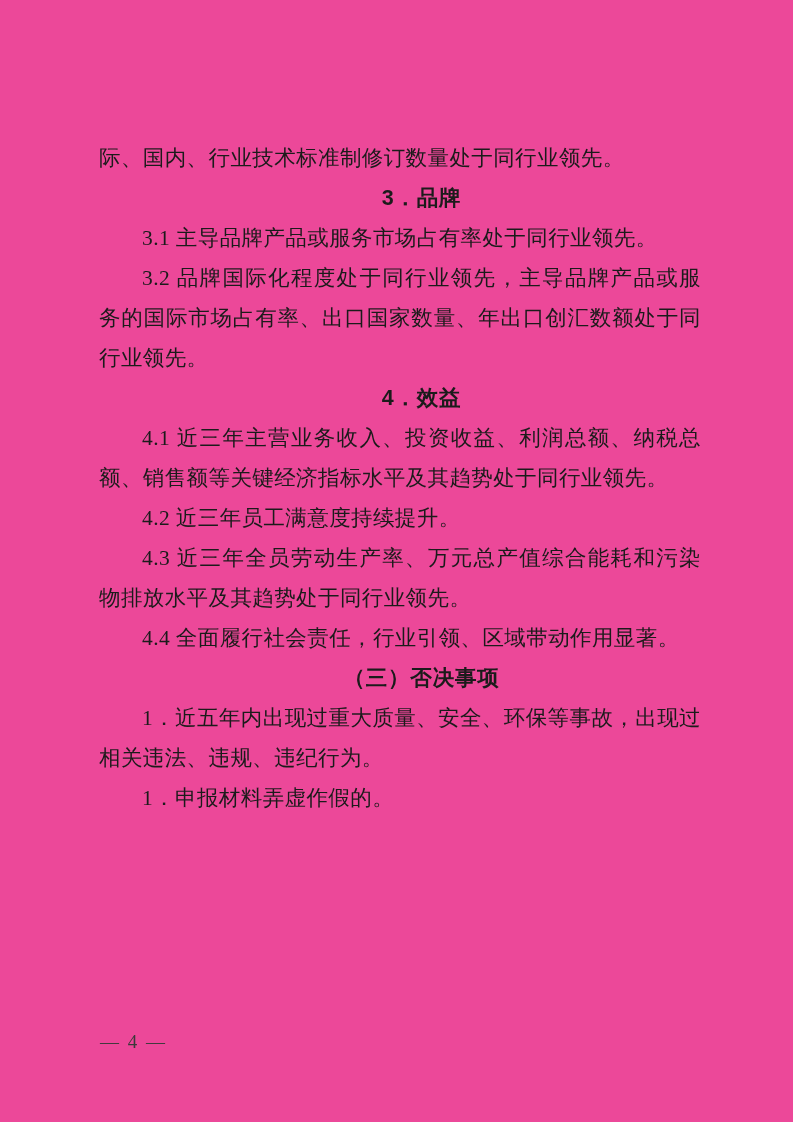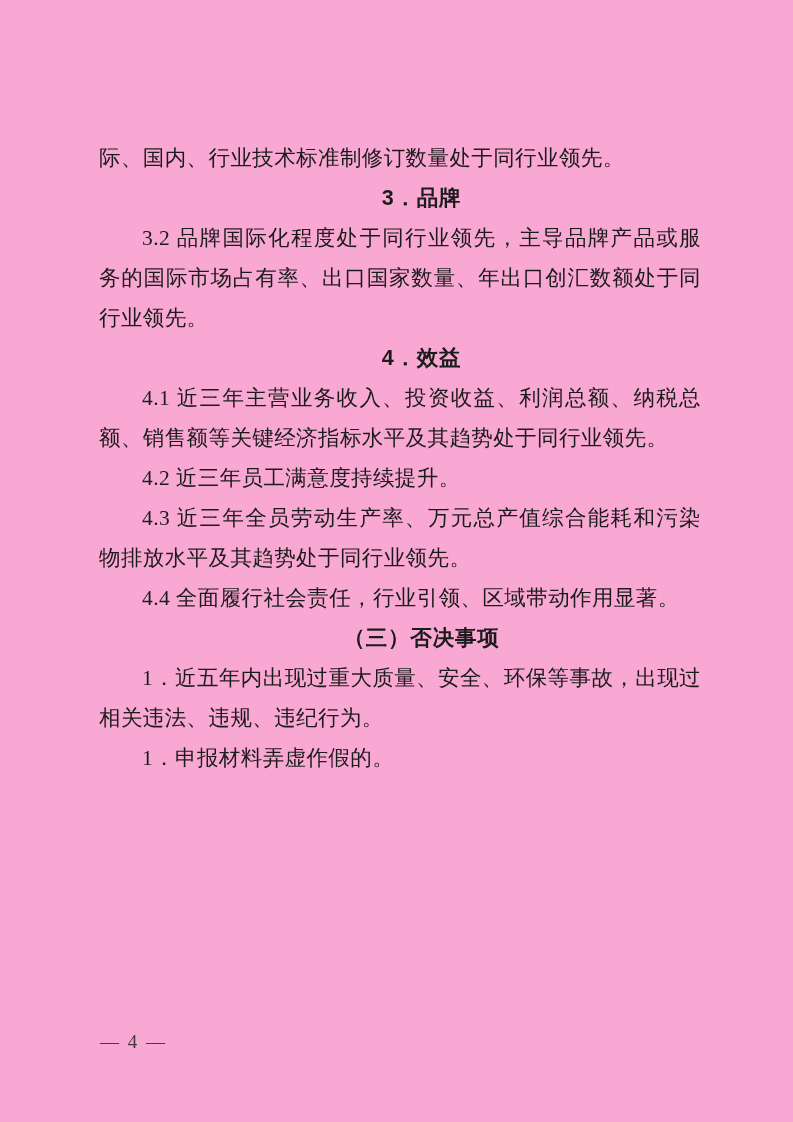--- a/index.html
+++ b/index.html
@@ -14,21 +14,21 @@
     overflow: hidden;
     font-family: "Liberation Serif", "DejaVu Serif", serif;
     color: #1b1b1b;
   }
   .page {
     position: absolute;
     left: 0;
     top: 0;
     width: 793px;
     height: 1122px;
-    background: #f9a8d4;
+    background: #ec4899;
   }
   .content {
     position: absolute;
     left: 99px;
     top: 138px;
     width: 602px;
   }
   .content p {
     margin: 0;
     padding: 0;
@@ -58,20 +58,21 @@
     font-family: "Liberation Serif", "DejaVu Serif", serif;
   }
 </style>
 </head>
 <body>
 
 <div class="page">
   <div class="content">
     <p class="no-indent">际、国内、行业技术标准制修订数量处于同行业领先。</p>
     <p class="heading">3．品牌</p>
+    <p>3.1 主导品牌产品或服务市场占有率处于同行业领先。</p>
     <p>3.2 品牌国际化程度处于同行业领先，主导品牌产品或服务的国际市场占有率、出口国家数量、年出口创汇数额处于同行业领先。</p>
     <p class="heading">4．效益</p>
     <p>4.1 近三年主营业务收入、投资收益、利润总额、纳税总额、销售额等关键经济指标水平及其趋势处于同行业领先。</p>
     <p>4.2 近三年员工满意度持续提升。</p>
     <p>4.3 近三年全员劳动生产率、万元总产值综合能耗和污染物排放水平及其趋势处于同行业领先。</p>
     <p>4.4 全面履行社会责任，行业引领、区域带动作用显著。</p>
     <p class="heading">（三）否决事项</p>
     <p>1．近五年内出现过重大质量、安全、环保等事故，出现过相关违法、违规、违纪行为。</p>
     <p>1．申报材料弄虚作假的。</p>
   </div>

